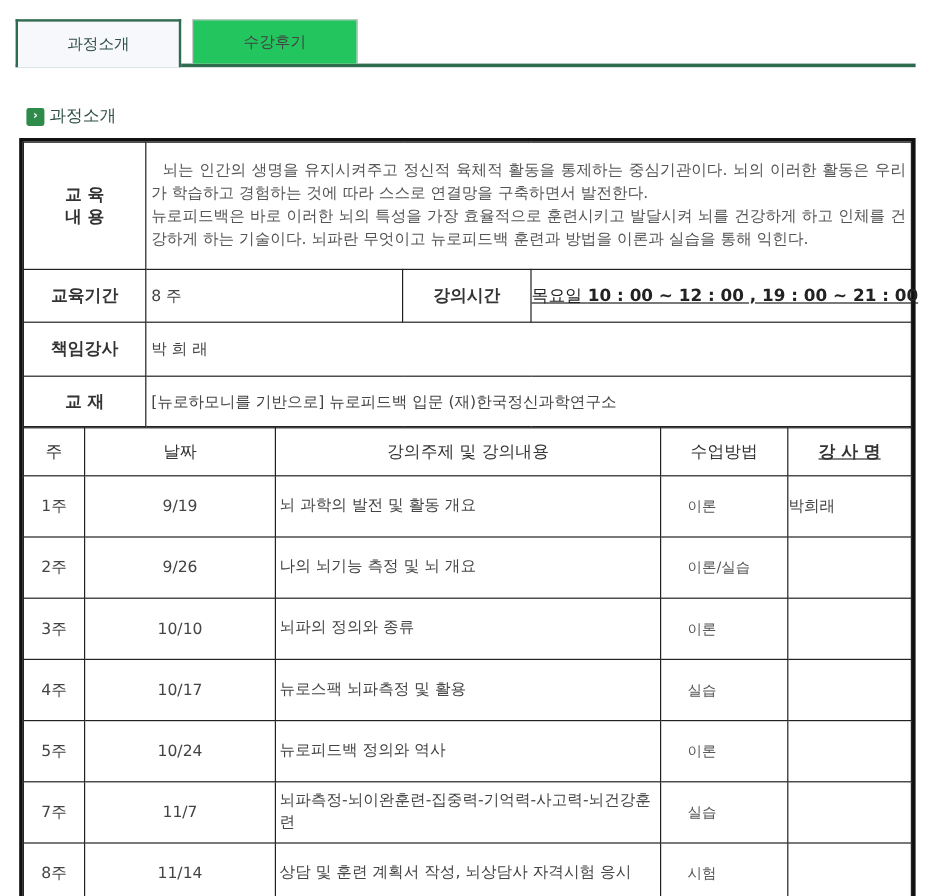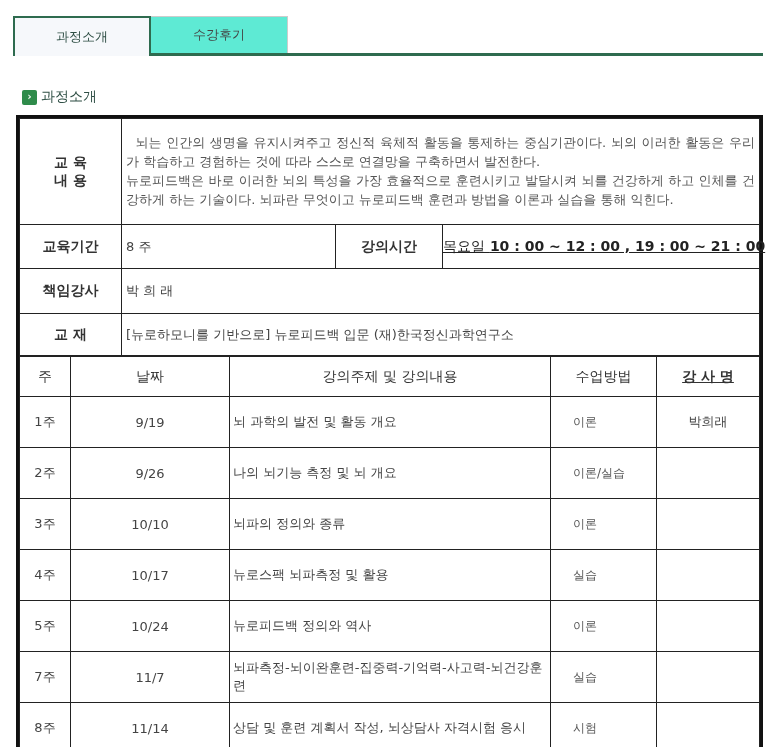--- a/index.html
+++ b/index.html
@@ -3,21 +3,21 @@
 <meta charset="utf-8">
 <style>
   * { box-sizing: border-box; margin: 0; padding: 0; }
   html, body { width: 780px; height: 747px; background: #ffffff; overflow: hidden; }
   body { font-family: "DejaVu Sans", "Liberation Sans", sans-serif; color: #333; font-size: 13px; position: relative; }
 
   .tabs { position: absolute; left: 13px; top: 16px; width: 750px; height: 40px; }
   .tab-line { position: absolute; left: 0; top: 37px; width: 750px; height: 3px; background: #2e6b4f; }
   .tab { position: absolute; top: 0; height: 38px; display: flex; align-items: center; justify-content: center; font-size: 13px; color: #444; cursor: pointer; }
   .tab.active { left: 0; width: 138px; height: 40px; background: #f6f8fb; border: 2px solid #2e6b4f; border-bottom: none; color: #2f4f45; z-index: 2; }
-  .tab.inactive { left: 137px; width: 138px; height: 37px; background: #5eead4; border: 1px solid #ccc; border-bottom: none; }
+  .tab.inactive { left: 147px; width: 138px; height: 37px; background: #22c55e; border: 1px solid #ccc; border-bottom: none; }
 
   .section-heading { position: absolute; left: 22px; top: 88px; display: flex; align-items: center; gap: 4px; }
   .heading-icon { width: 15px; height: 15px; background: #2e8b4a; border-radius: 2px; display: flex; align-items: center; justify-content: center; color: #fff; font-size: 10px; font-weight: bold; line-height: 1; }
   .heading-text { font-size: 14px; color: #2f4f45; }
 
   .main { position: absolute; left: 16px; top: 115px; width: 747px; border: 3px solid #111; }
   table { border-collapse: collapse; width: 100%; table-layout: fixed; }
   td, th { border: 1px solid #222; font-weight: normal; vertical-align: middle; }
   .lbl { text-align: center; font-weight: bold; font-size: 14px; color: #333; }
   .val { font-size: 13px; color: #444; padding: 0 4px; }
@@ -25,21 +25,21 @@
   .time { font-size: 14px; color: #222; font-weight: bold; white-space: nowrap; text-decoration: underline; }
   .time .day { font-weight: normal; }
   .center { text-align: left; }
 
   .sched th { font-size: 14px; color: #333; text-align: center; height: 40px; }
   .sched th.bold { font-weight: bold; text-decoration: underline; }
   .sched td { font-size: 13px; color: #444; height: 51px; }
   .sched td.wk, .sched td.dt { text-align: center; }
   .sched td.topic { padding: 0 3px; line-height: 18px; }
   .sched td.method { font-size: 12px; color: #555; padding-left: 22px; }
-  .sched td.inst { text-align: center; }
+  .sched td.inst { }
 </style>
 </head>
 <body>
 
 <div class="tabs">
   <div class="tab-line"></div>
   <div class="tab active">과정소개</div>
   <div class="tab inactive">수강후기</div>
 </div>
 

